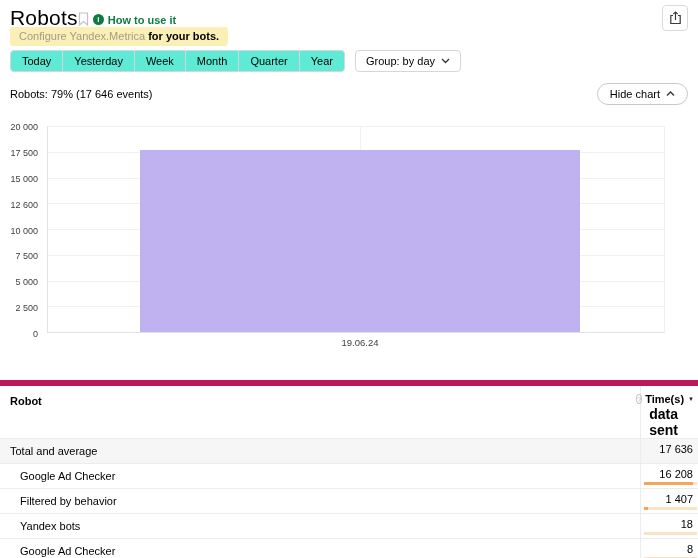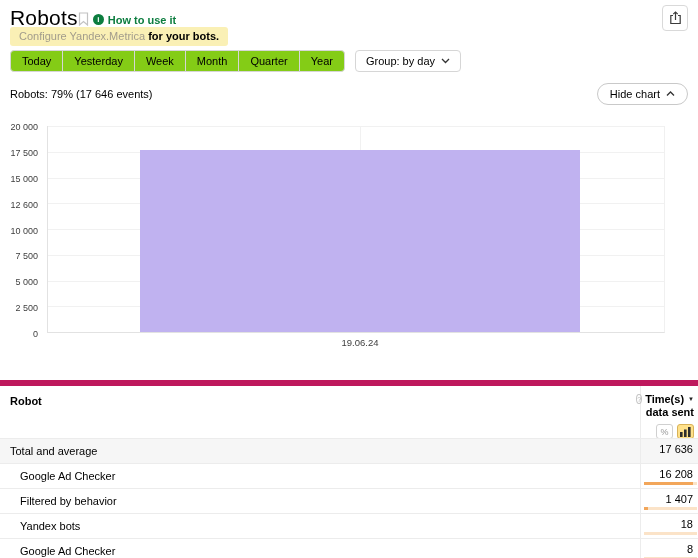--- a/index.html
+++ b/index.html
@@ -16,21 +16,21 @@
   .info-dot { width:11px; height:11px; border-radius:50%; background:#0c7d3f; color:#fff; font-size:8px; font-weight:700; display:flex; align-items:center; justify-content:center; font-style:normal; }
   .export-btn { position:absolute; top:-1px; right:0; width:26px; height:26px; border:1px solid #d9d9d9; border-radius:4px; background:#fff; display:flex; align-items:center; justify-content:center; cursor:pointer; }
 
   .banner { position:absolute; top:27px; left:10px; display:inline-block; background:#faf0b5; border-radius:3px; padding:3px 9px 4px; font-size:11px; }
   .banner-link { color:#a29c8c; cursor:pointer; }
   .banner-rest { font-weight:700; color:#000; margin-left:3px; }
 
   
   #toolbar { position:absolute; top:50px; left:10px; display:flex; gap:10px; align-items:center; }
   .seg { display:flex; }
-  .seg .seg-btn { padding:4px 11px; background:#84cc16; border:1px solid #d6d6d6; margin-left:-1px; font-size:11px; font-family:inherit; color:#000; cursor:pointer; }
+  .seg .seg-btn { padding:4px 11px; background:#5eead4; border:1px solid #d6d6d6; margin-left:-1px; font-size:11px; font-family:inherit; color:#000; cursor:pointer; }
   .seg .seg-btn:first-child { border-radius:4px 0 0 4px; margin-left:0; }
   .seg .seg-btn:last-child { border-radius:0 4px 4px 0; }
   .tb-btn { display:flex; align-items:center; gap:6px; padding:4px 10px; border:1px solid #d6d6d6; border-radius:4px; background:#fff; font-size:11px; font-family:inherit; cursor:pointer; }
 
   
   #summary-row { position:absolute; top:83px; left:10px; right:10px; display:flex; justify-content:space-between; align-items:center; }
   .summary-text { font-size:11px; }
   .hide-chart { display:flex; align-items:center; gap:6px; border:1px solid #c9c9c9; border-radius:20px; padding:4px 12px; font-size:11px; background:#fff; font-family:inherit; cursor:pointer; }
 
   
@@ -43,21 +43,21 @@
   .ylabels { position:absolute; left:0; top:126px; width:43px; height:207px; }
   .ylabel { position:absolute; right:5px; font-size:9px; color:#404040; white-space:nowrap; }
   .xlabel { position:absolute; top:337px; left:360px; transform:translateX(-50%); font-size:9.5px; color:#404040; }
 
   
   #table { position:absolute; top:380px; left:0; right:0; border-top:6px solid #be185d; }
   .thead { position:relative; height:52px; }
   .th-robot { position:absolute; left:10px; top:9px; font-size:11px; font-weight:700; }
   .value-col { position:absolute; right:0; top:0; bottom:0; width:58px; border-left:1px solid #ececec; }
   .metric-line1 { display:flex; justify-content:flex-end; align-items:center; gap:3px; margin:7px 4px 0 0; font-size:11px; font-weight:700; }
-  .metric-line2 { text-align:right; margin:1px 4px 0 0; font-size:11px; font-weight:700; }
+  .metric-line2 { text-align:right; margin:1px 20px 0 0; font-size:14px; font-weight:700; }
   .help-dot { width:10px; height:10px; border-radius:50%; border:1px solid #c4c4c4; color:#b0b0b0; font-size:7px; display:flex; align-items:center; justify-content:center; font-weight:400; }
   .sort-arrow { font-size:6px; color:#222; margin-left:1px; }
   .toggles { display:flex; justify-content:flex-end; gap:4px; margin:6px 4px 0 0; }
   .pct-btn { width:17px; height:15px; border:1px solid #d0d0d0; border-radius:3px; background:#fff; color:#999; font-size:9px; display:flex; align-items:center; justify-content:center; font-family:inherit; cursor:pointer; }
   .bars-btn { width:17px; height:15px; border:1px solid #d8b258; border-radius:3px; background:#ffe18a; display:flex; align-items:center; justify-content:center; cursor:pointer; }
 
   .trow { position:relative; height:25px; border-top:1px solid #ececec; background:#fff; }
   .trow.total { background:#f6f6f6; }
   .row-label { position:absolute; left:20px; top:50%; transform:translateY(-50%); font-size:11px; white-space:nowrap; cursor:pointer; }
   .trow.total .row-label { left:10px; cursor:default; }

